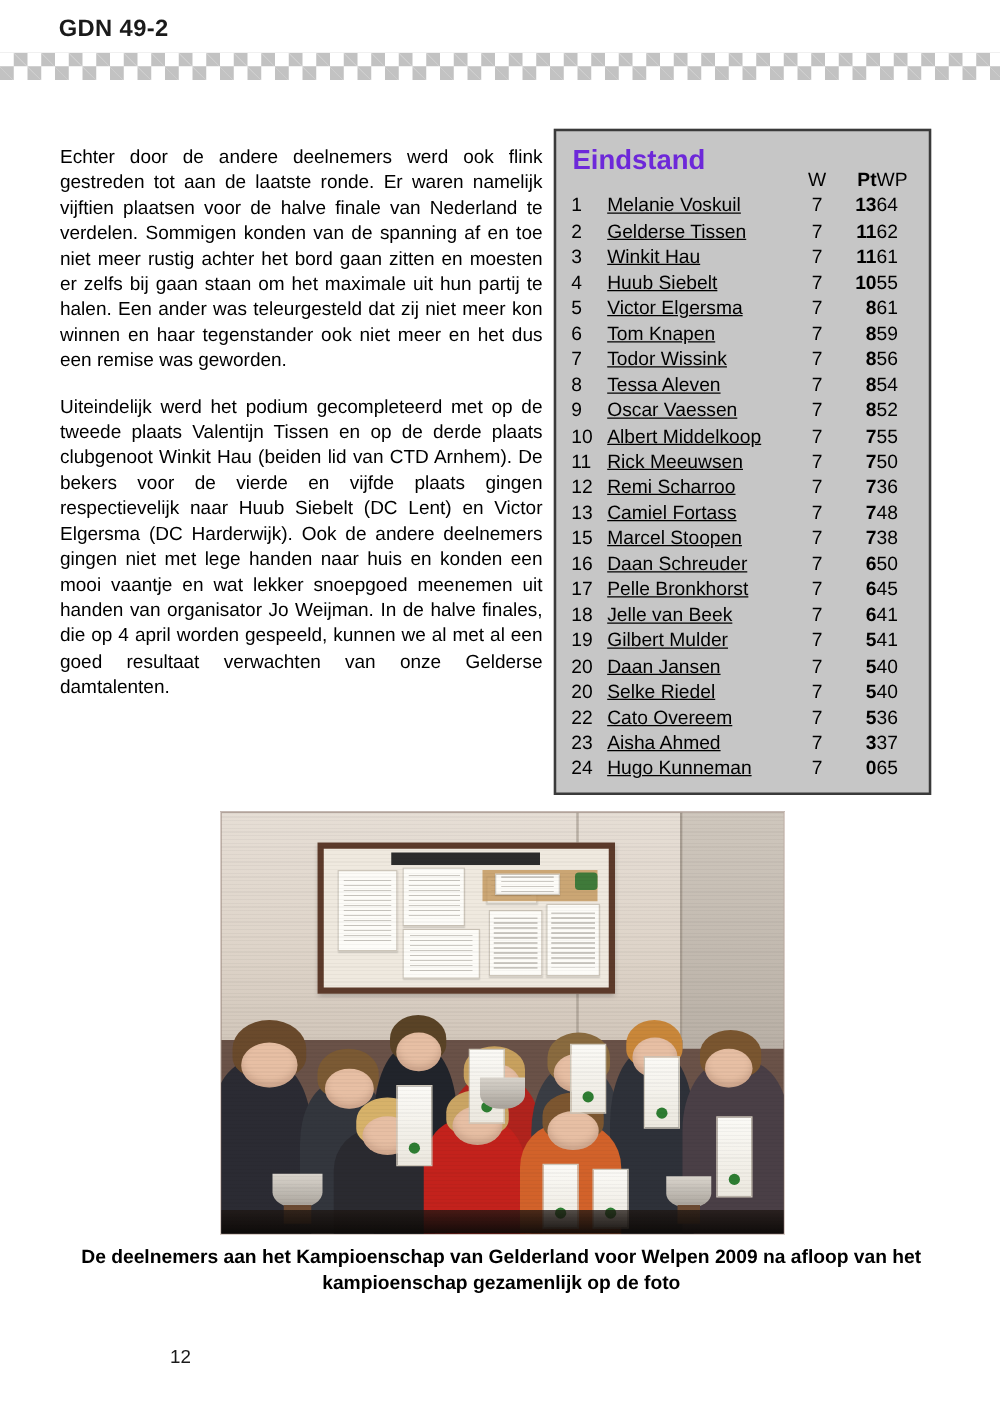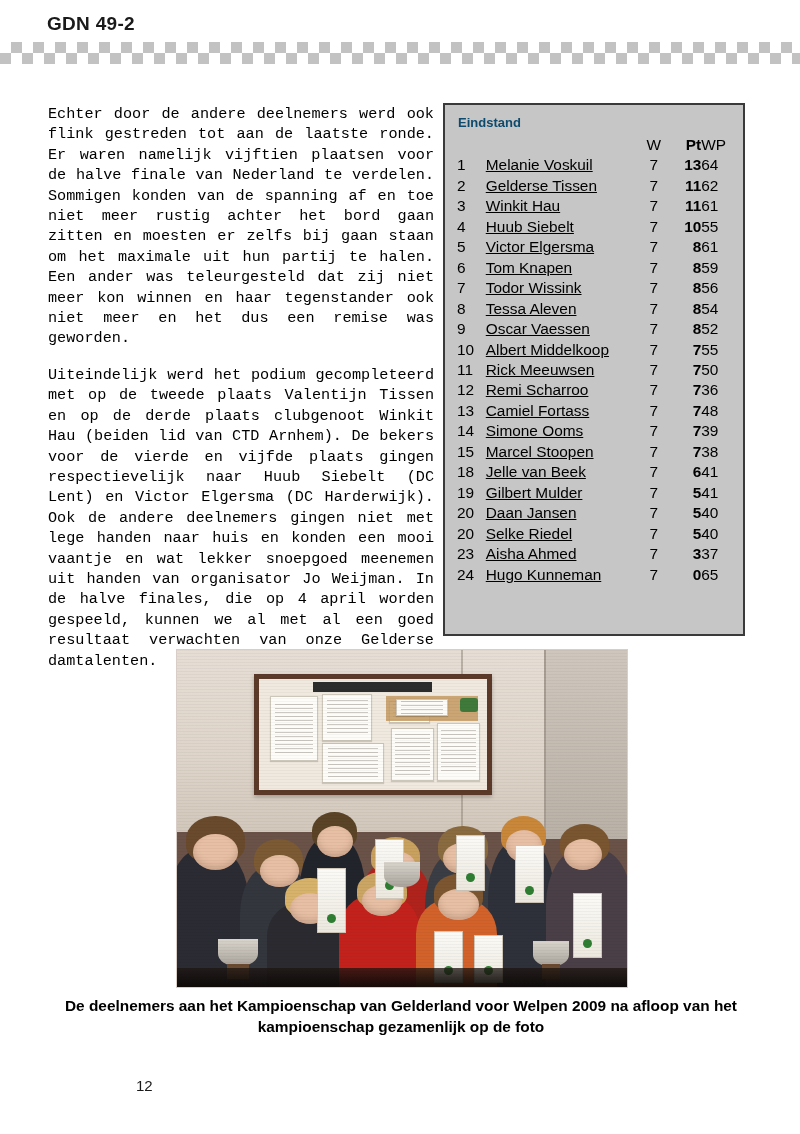--- a/index.html
+++ b/index.html
@@ -52,45 +52,44 @@
     position: absolute;
     left: 48px;
     top: 104px;
     width: 386px;
     font-size: 15.2px;
     line-height: 20.4px;
     text-align: justify;
     color: #000000;
   }
   #article-text p {
-    margin: 0 0 16px 0;
+    margin: 12px 0 16px 0;
     text-align: justify;
     text-justify: inter-word;
-    font-family: Liberation Mono, monospace;
   }
   #article-text p:last-child { margin-bottom: 0; }
 
   
   #standings-box {
     position: absolute;
     left: 443px;
     top: 103px;
     width: 302px;
     height: 533px;
     background: #c6c6c6;
     border: 2px solid #3a3a3a;
     box-sizing: border-box;
   }
   #standings-title {
     position: absolute;
     left: 13px;
     top: 10px;
-    font-size: 13px;
+    font-size: 22px;
     font-weight: bold;
-    color: #0c4a6e;
+    color: #6d28d9;
   }
   #standings-table {
     position: absolute;
     left: 9px;
     top: 30px;
     width: 284px;
     border-collapse: collapse;
     font-size: 15.4px;
     color: #000;
   }
@@ -341,34 +340,41 @@
           <td class="col-wp">36</td>
         </tr>
         <tr>
           <td class="col-rank">13</td>
           <td class="col-name">Camiel Fortass</td>
           <td class="col-w">7</td>
           <td class="col-pt">7</td>
           <td class="col-wp">48</td>
         </tr>
         <tr>
-          <td class="col-rank">14</td>
-          <td class="col-name">Simone Ooms</td>
-          <td class="col-w">7</td>
-          <td class="col-pt">7</td>
-          <td class="col-wp">39</td>
-        </tr>
-        <tr>
           <td class="col-rank">15</td>
           <td class="col-name">Marcel Stoopen</td>
           <td class="col-w">7</td>
           <td class="col-pt">7</td>
           <td class="col-wp">38</td>
         </tr>
         <tr>
+          <td class="col-rank">16</td>
+          <td class="col-name">Daan Schreuder</td>
+          <td class="col-w">7</td>
+          <td class="col-pt">6</td>
+          <td class="col-wp">50</td>
+        </tr>
+        <tr>
+          <td class="col-rank">17</td>
+          <td class="col-name">Pelle Bronkhorst</td>
+          <td class="col-w">7</td>
+          <td class="col-pt">6</td>
+          <td class="col-wp">45</td>
+        </tr>
+        <tr>
           <td class="col-rank">18</td>
           <td class="col-name">Jelle van Beek</td>
           <td class="col-w">7</td>
           <td class="col-pt">6</td>
           <td class="col-wp">41</td>
         </tr>
         <tr>
           <td class="col-rank">19</td>
           <td class="col-name">Gilbert Mulder</td>
           <td class="col-w">7</td>
@@ -381,20 +387,27 @@
           <td class="col-w">7</td>
           <td class="col-pt">5</td>
           <td class="col-wp">40</td>
         </tr>
         <tr>
           <td class="col-rank">20</td>
           <td class="col-name">Selke Riedel</td>
           <td class="col-w">7</td>
           <td class="col-pt">5</td>
           <td class="col-wp">40</td>
+        </tr>
+        <tr>
+          <td class="col-rank">22</td>
+          <td class="col-name">Cato Overeem</td>
+          <td class="col-w">7</td>
+          <td class="col-pt">5</td>
+          <td class="col-wp">36</td>
         </tr>
         <tr>
           <td class="col-rank">23</td>
           <td class="col-name">Aisha Ahmed</td>
           <td class="col-w">7</td>
           <td class="col-pt">3</td>
           <td class="col-wp">37</td>
         </tr>
         <tr>
           <td class="col-rank">24</td>

